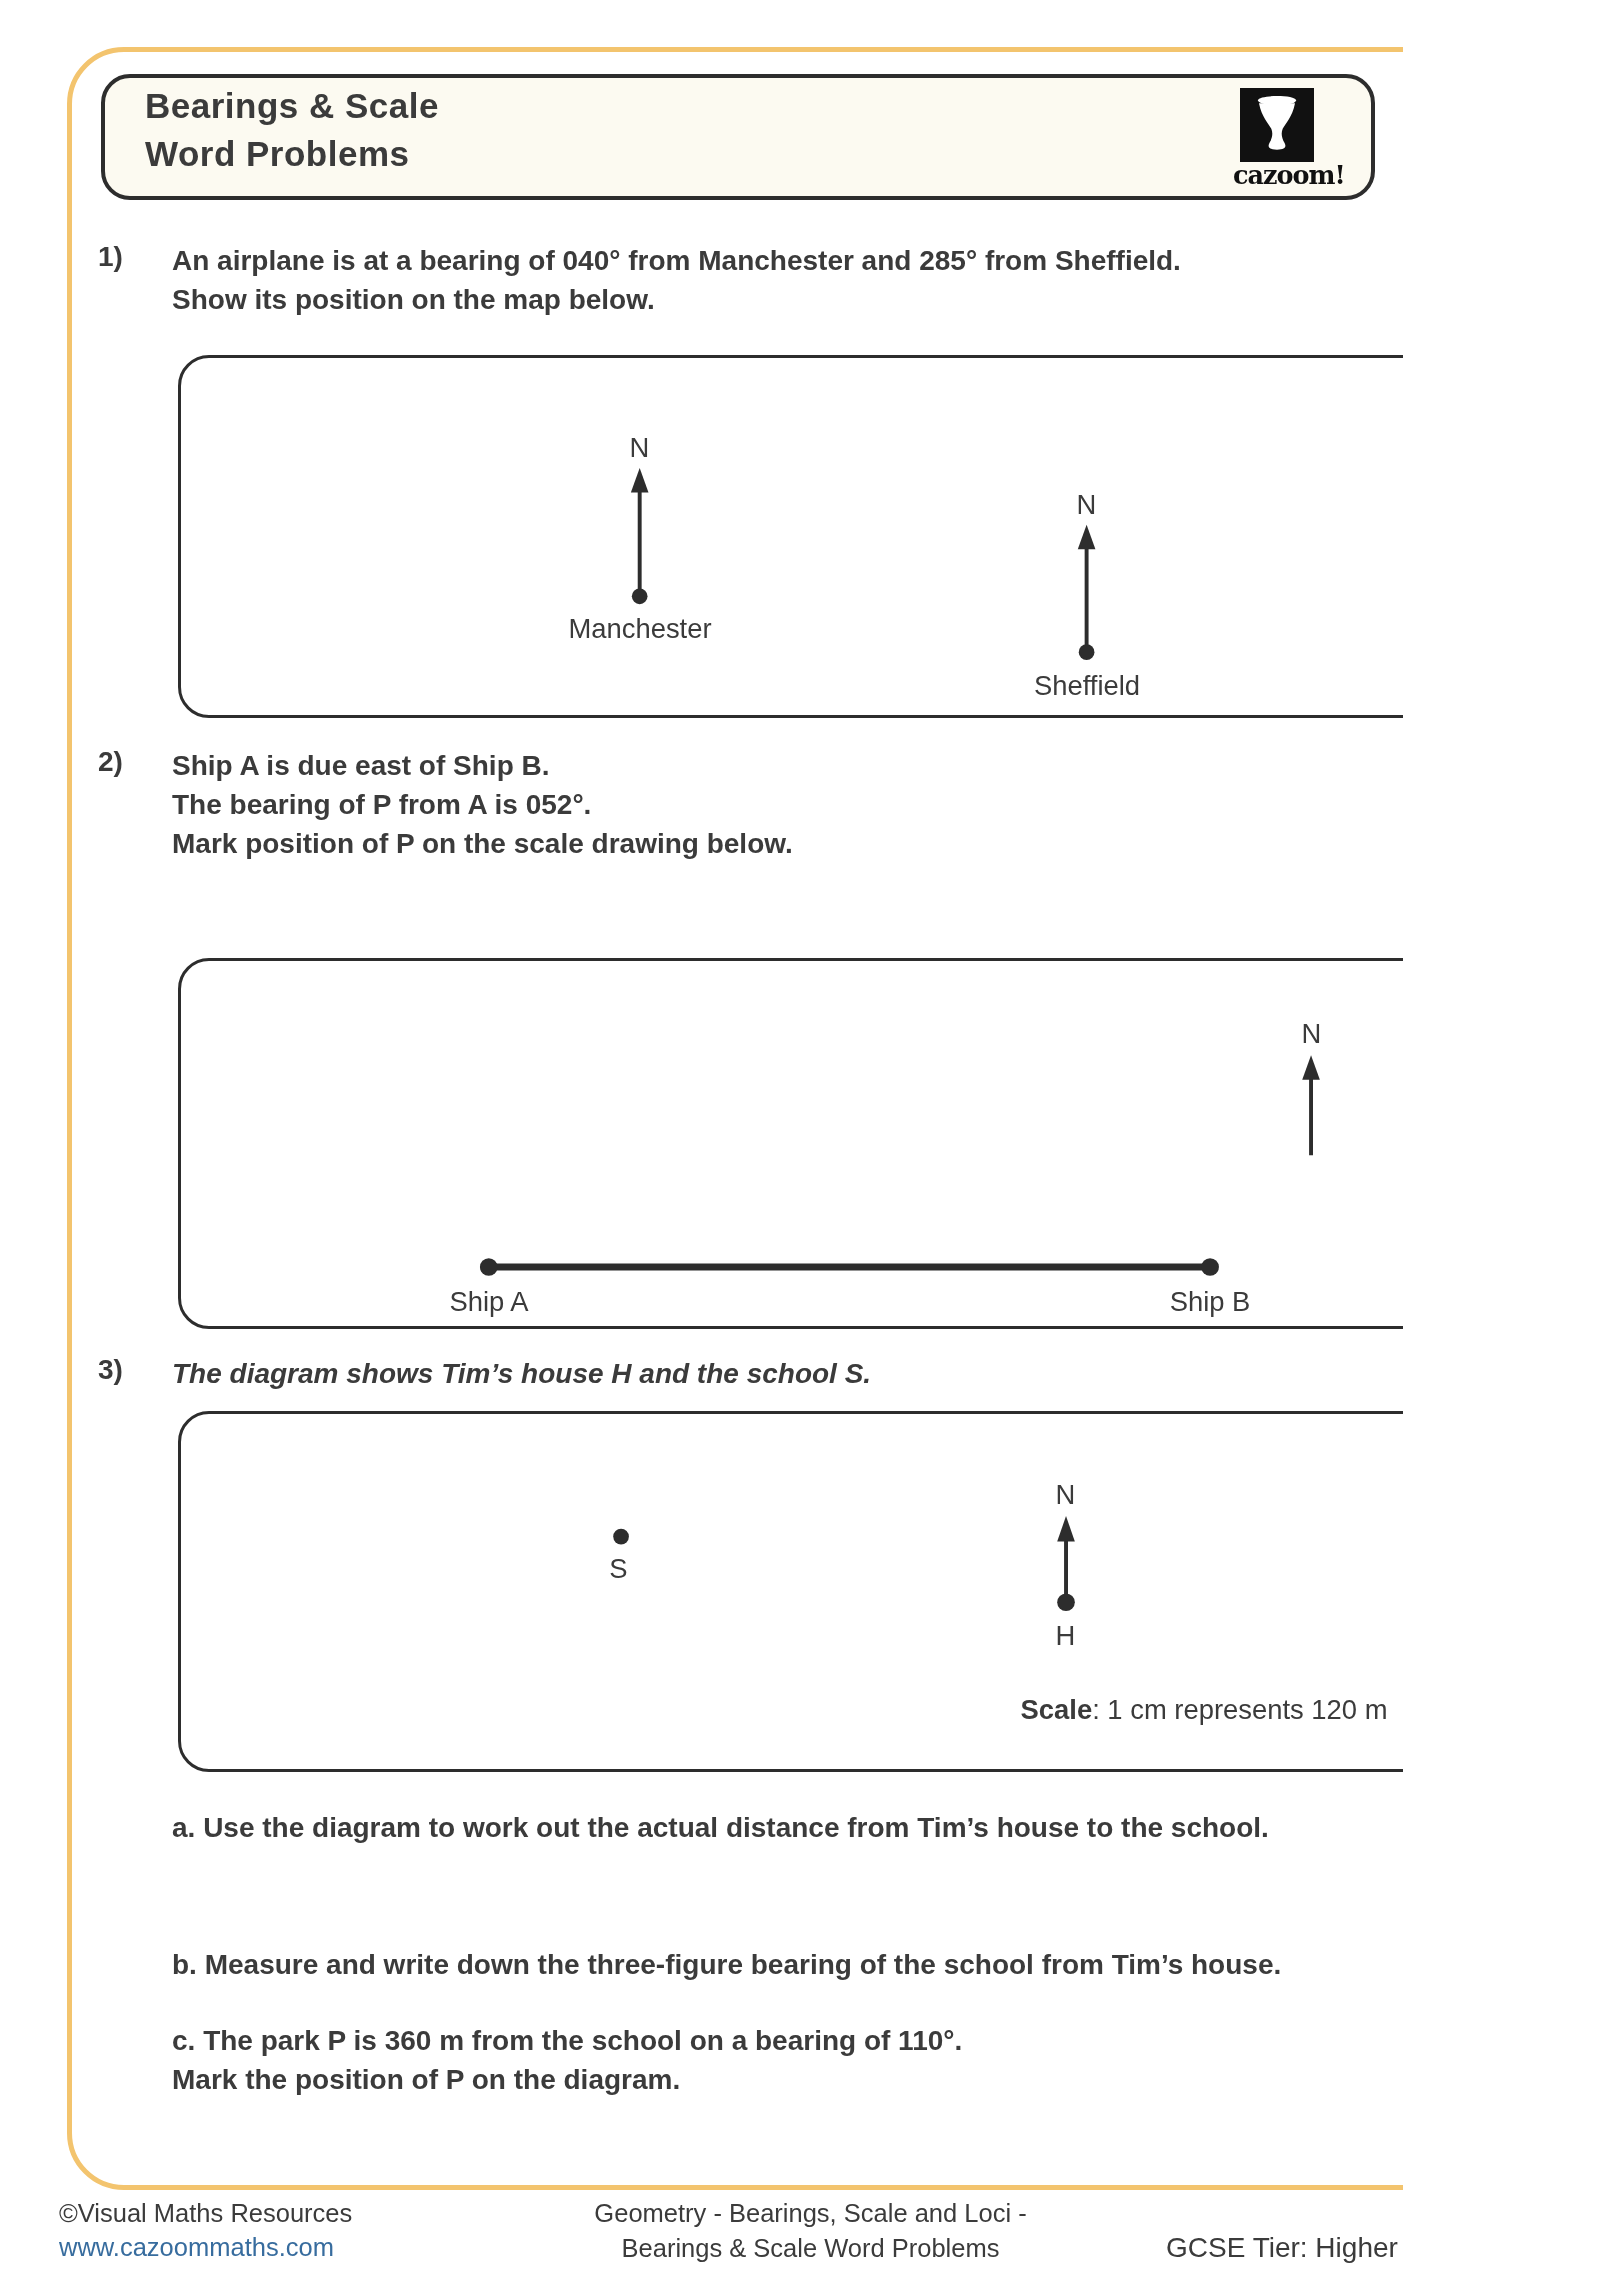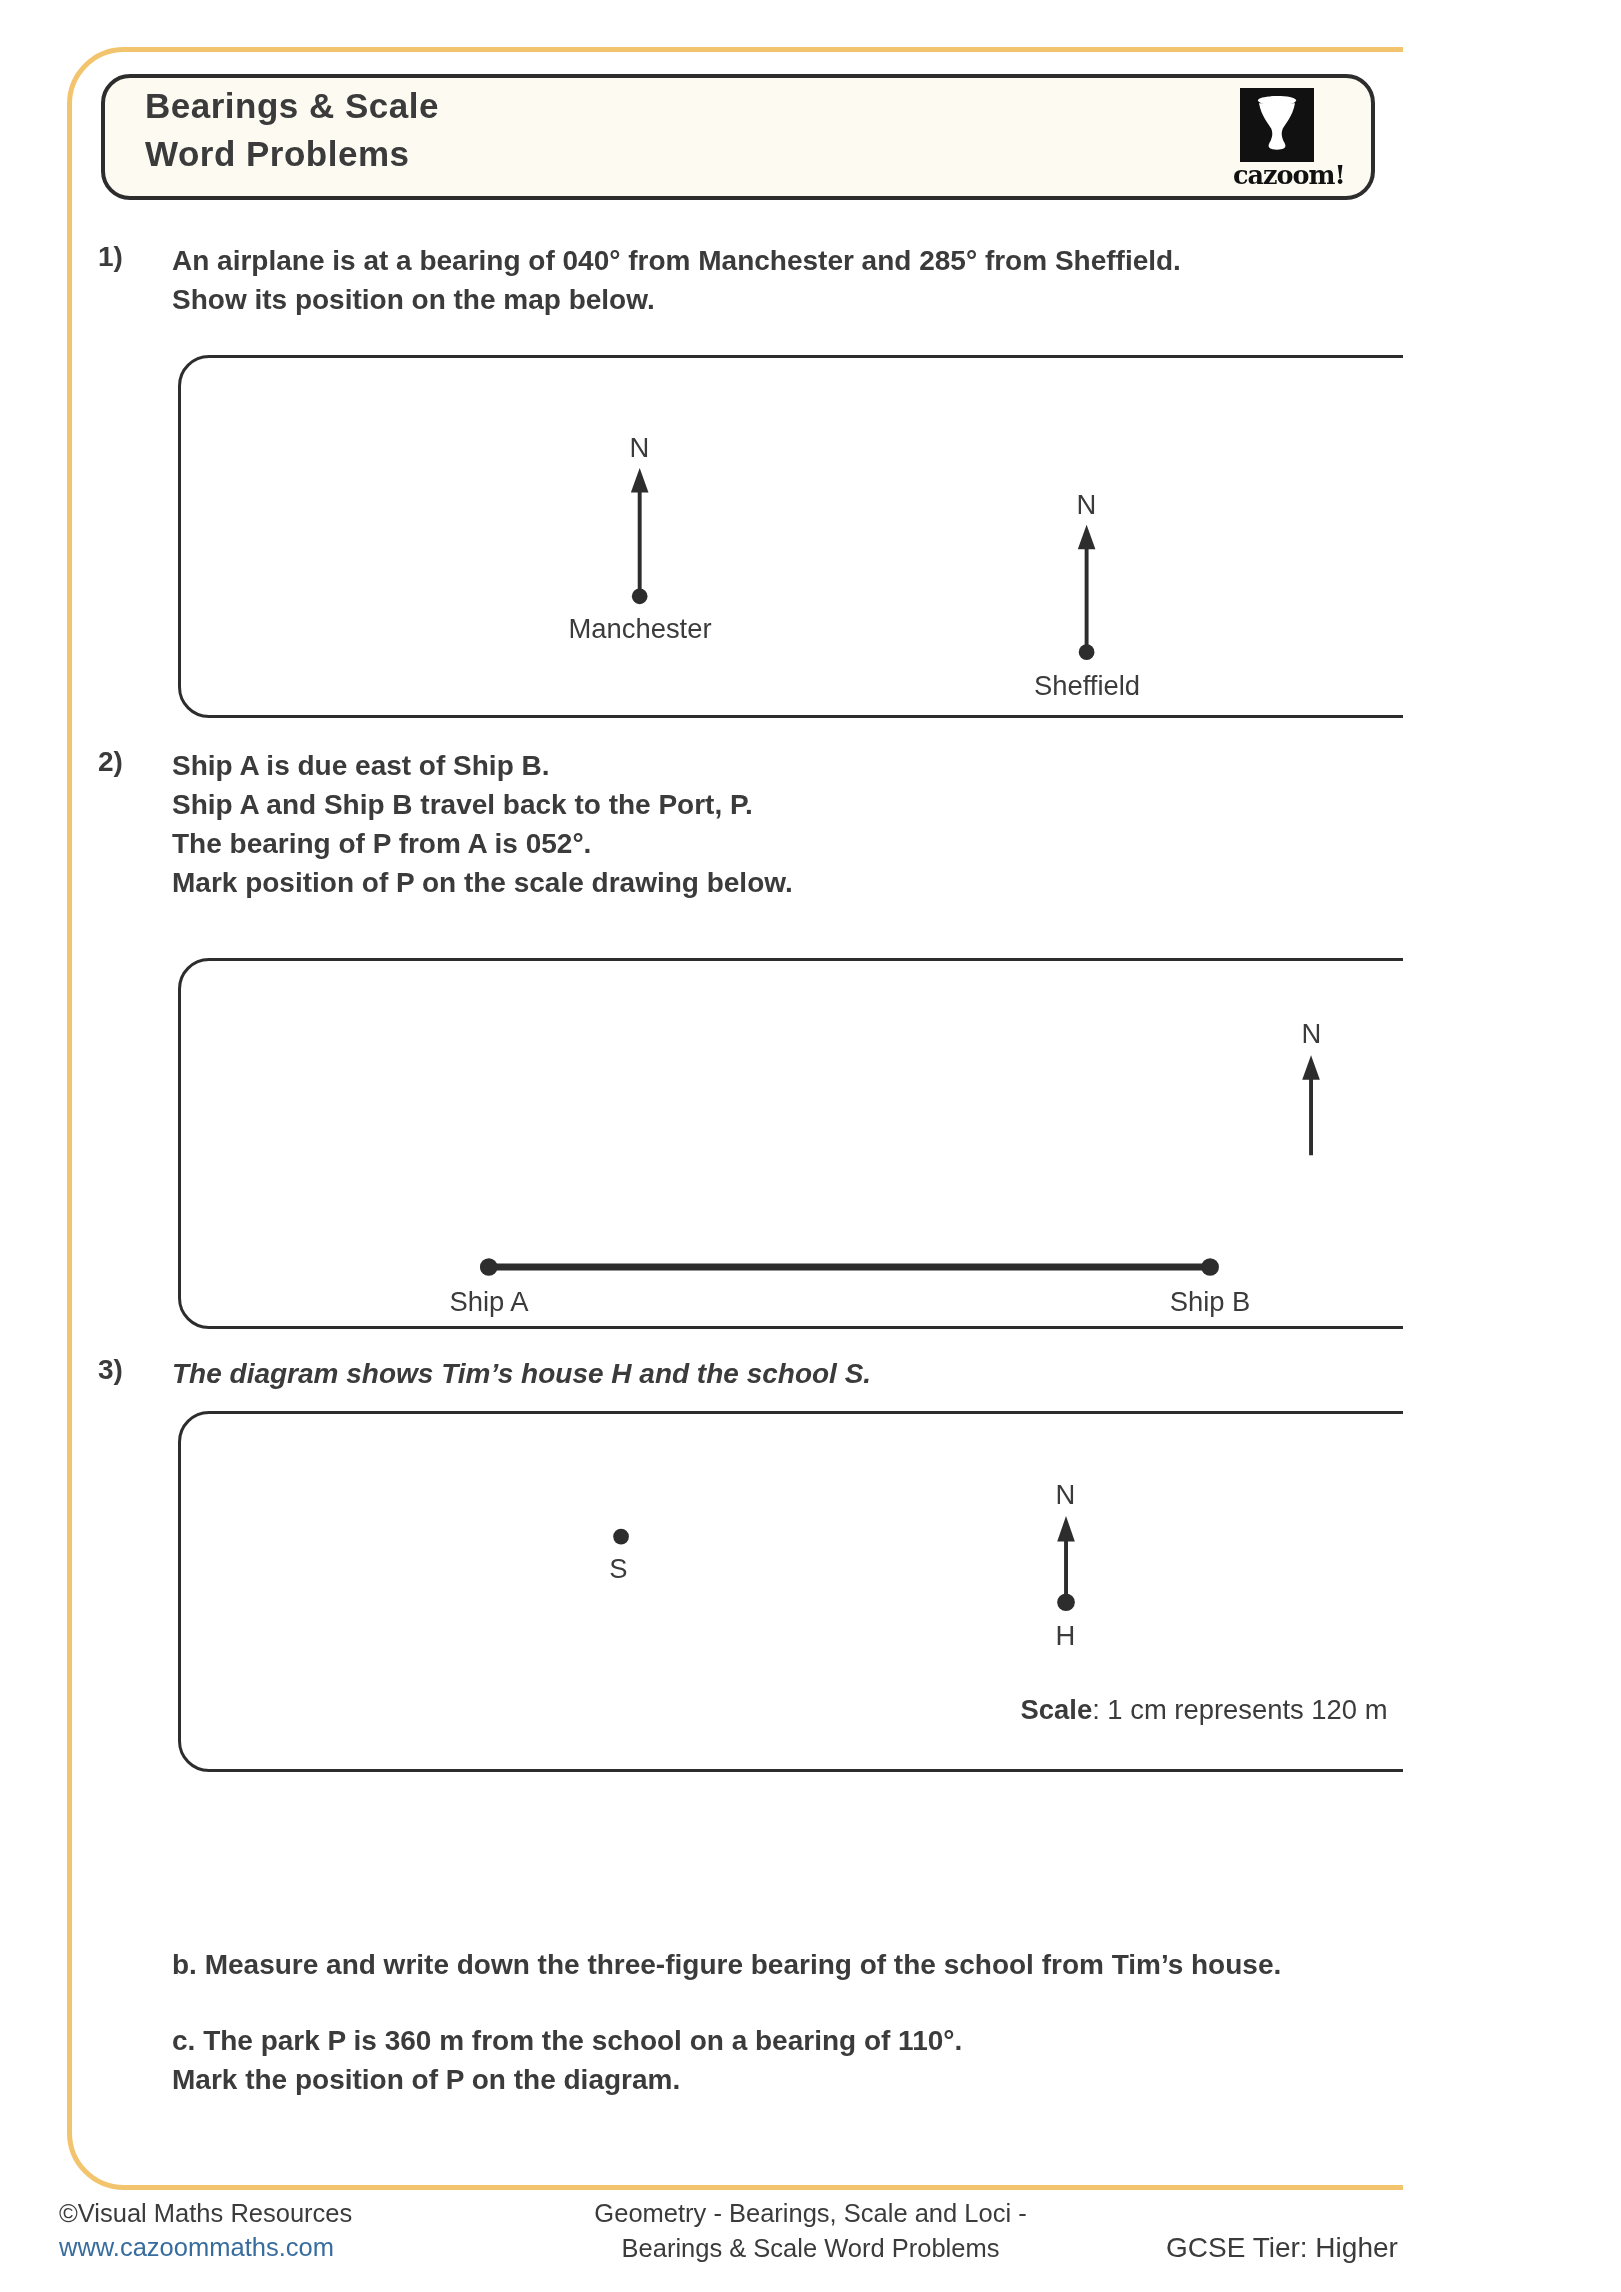--- a/index.html
+++ b/index.html
@@ -124,21 +124,20 @@
     </svg>
     <div class="dlabel" style="left:439px; top:74px; width:39px;">N</div>
     <div class="dlabel" style="left:361px; top:255px; width:196px;">Manchester</div>
     <div class="dlabel" style="left:886px; top:131px; width:39px;">N</div>
     <div class="dlabel" style="left:808px; top:312px; width:196px;">Sheffield</div>
   </div>
 
   <div class="qnum" style="top:746px;">2)</div>
   <div class="qtext" style="top:746px;">
     <div>Ship A is due east of Ship B.</div>
-    <div>Ship A and Ship B travel back to the Port, P.</div>
     <div>The bearing of P from A is 052°.</div>
     <div>Mark position of P on the scale drawing below.</div>
   </div>
 
   <div class="dbox" id="box2">
     <svg class="geom" width="1329" height="365" viewBox="0 0 1356 372">
       <line x1="1153" y1="198" x2="1153" y2="118" stroke="#2d2d2d" stroke-width="4"></line>
       <polygon points="1153,96 1144,121 1162,121" fill="#2d2d2d"></polygon>
       <line x1="314" y1="312" x2="1050" y2="312" stroke="#2d2d2d" stroke-width="7"></line>
       <circle cx="314" cy="312" r="9" fill="#2d2d2d"></circle>
@@ -162,20 +161,21 @@
       <circle cx="903" cy="192" r="9" fill="#2d2d2d"></circle>
     </svg>
     <div class="dlabel" style="left:418px; top:139px; width:39px;">S</div>
     <div class="dlabel" style="left:865px; top:65px; width:39px;">N</div>
     <div class="dlabel" style="left:865px; top:206px; width:39px;">H</div>
     <div class="scale-line">
       <span style="font-weight:bold;">Scale</span><span>: 1 cm represents 120 m</span>
     </div>
   </div>
 
+  <div class="sub" style="top:1808px;">a. Use the diagram to work out the actual distance from Tim’s house to the school.</div>
   <div class="sub" style="top:1945px;">b. Measure and write down the three-figure bearing of the school from Tim’s house.</div>
   <div class="sub" style="top:2021px;">
     <div>c. The park P is 360 m from the school on a bearing of 110°.</div>
     <div>Mark the position of P on the diagram.</div>
   </div>
 
   <div class="footer-left">
     <div>©Visual Maths Resources</div>
     <div class="footer-link">www.cazoommaths.com</div>
   </div>

